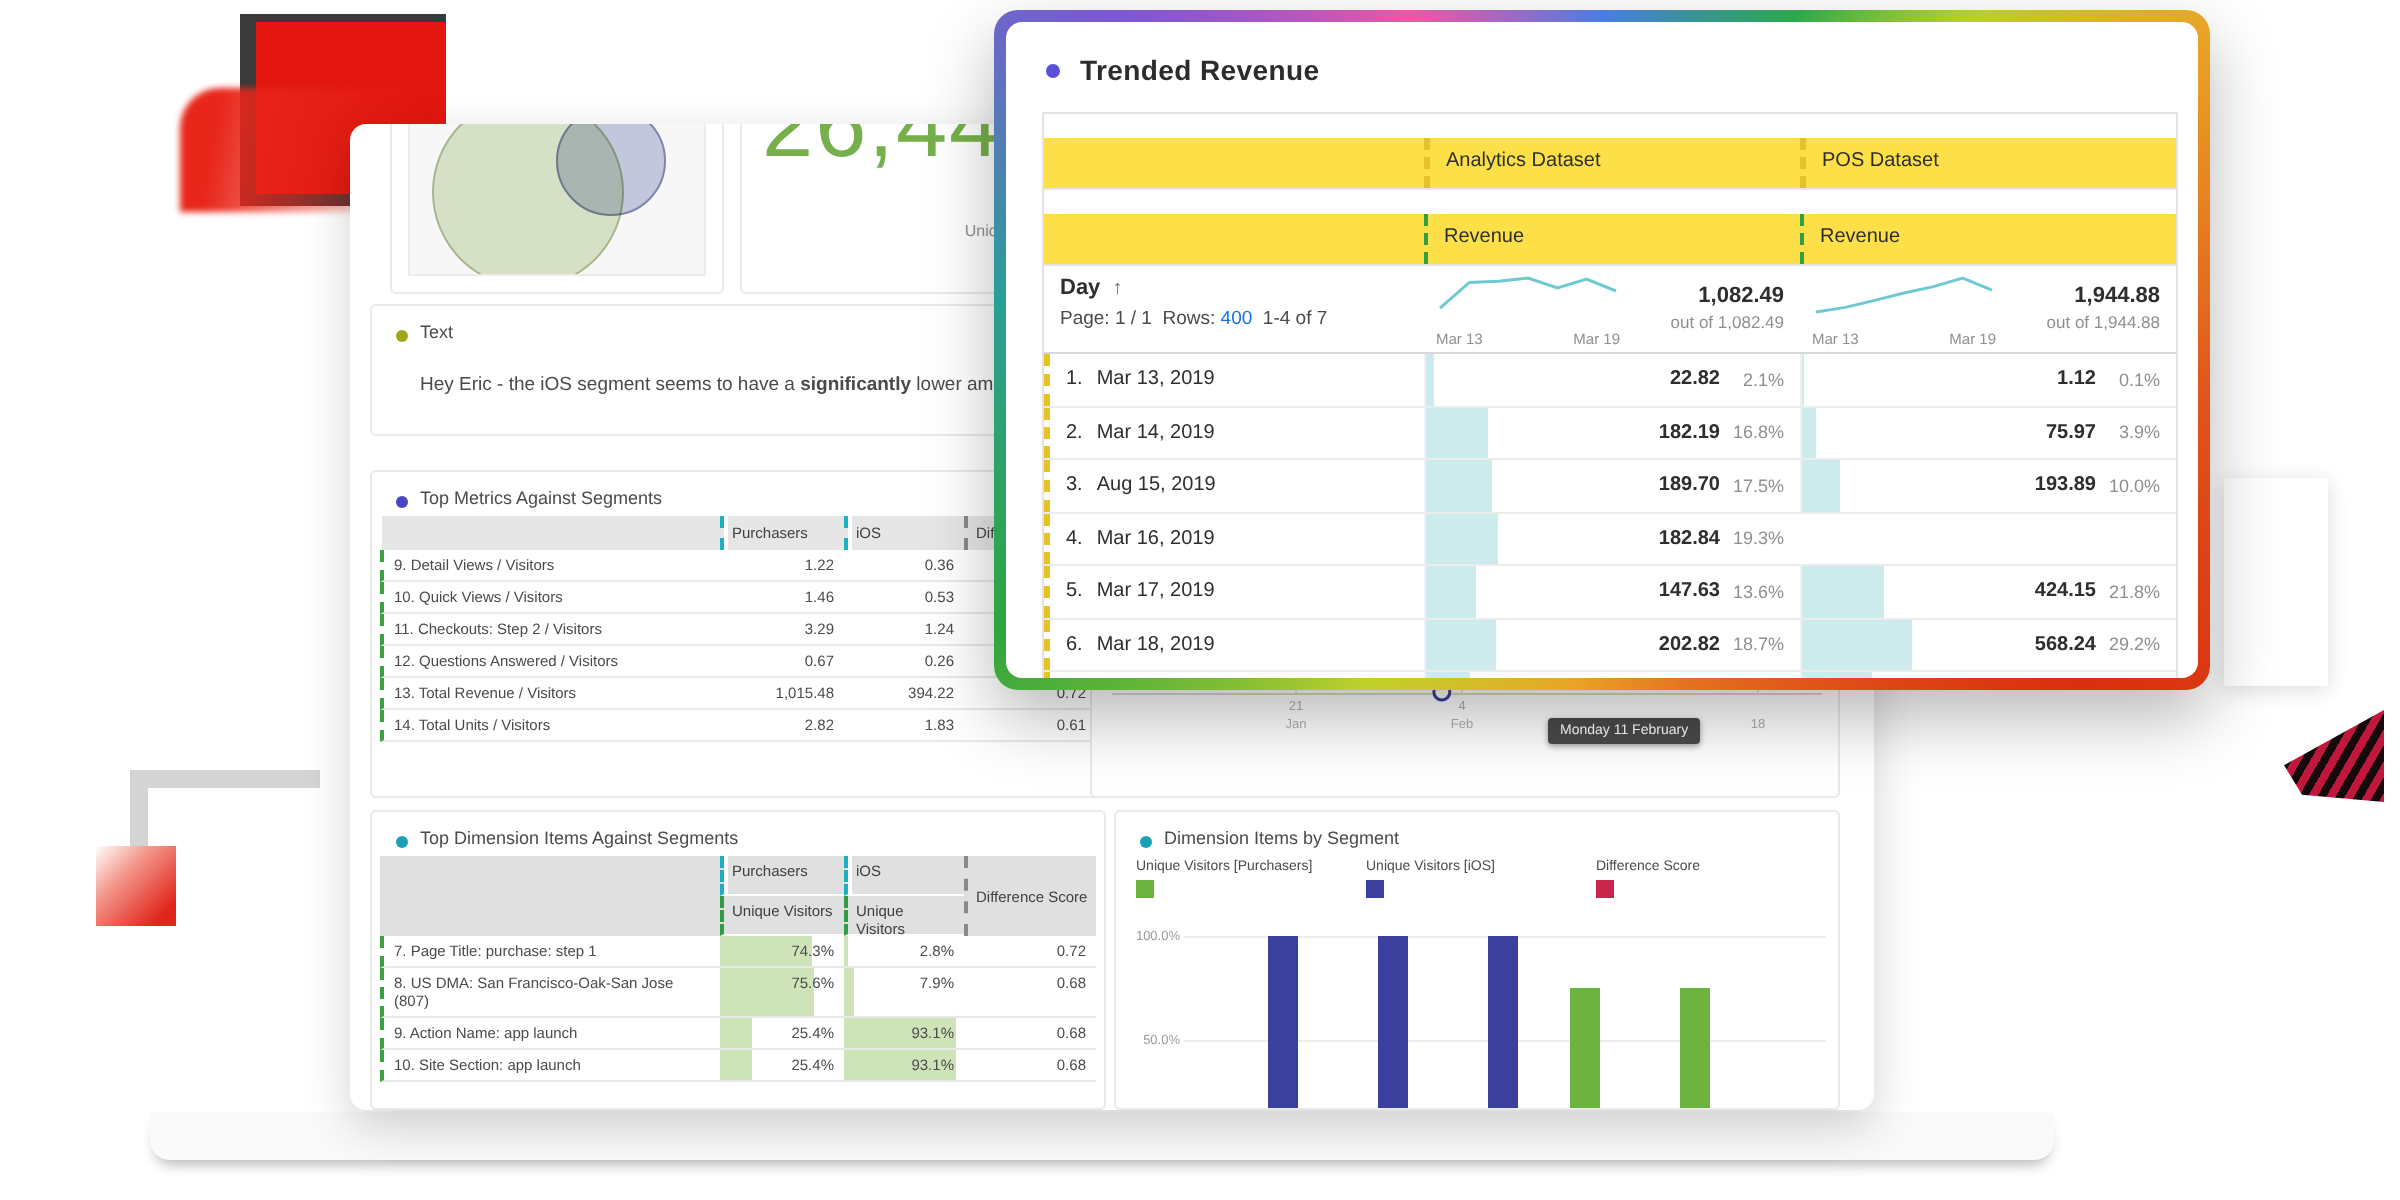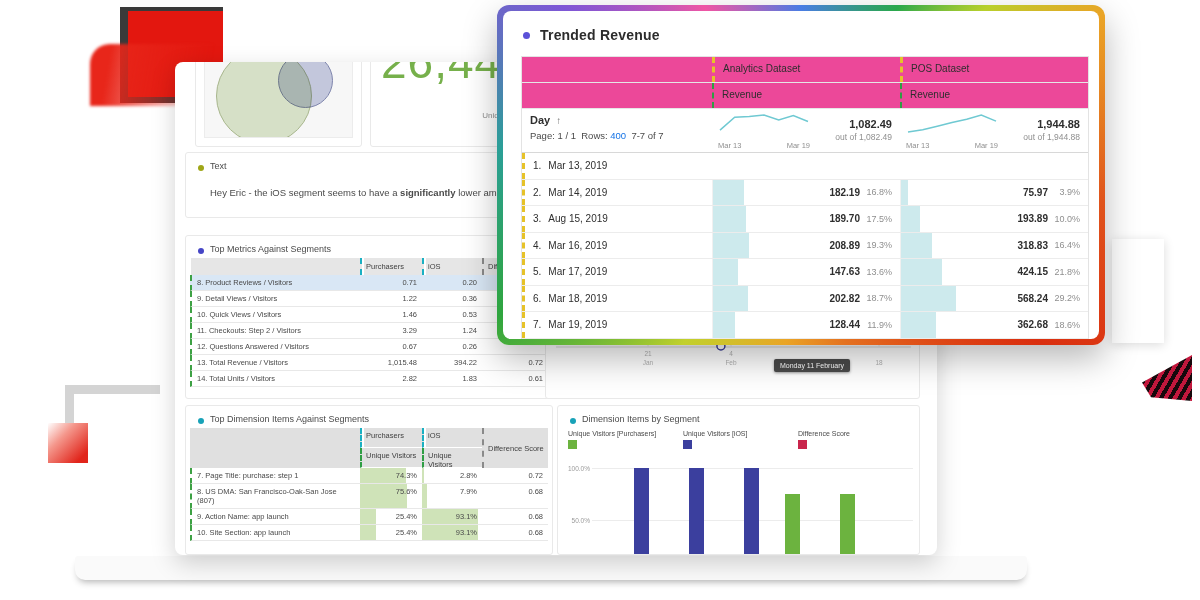--- a/index.html
+++ b/index.html
@@ -94,21 +94,21 @@
                #4a7de4 0deg, #2aa84c 30deg, #b8d02c 48deg, #eaa426 62deg, #e0541c 95deg,
                #da2f10 125deg, #e47120 165deg, #eaa426 185deg, #c2d02c 215deg, #2fa53e 245deg,
                #2a9f97 275deg, #7e57d6 305deg, #ef56a4 330deg, #4a7de4 360deg);
              box-shadow:0 14px 34px rgba(0,0,0,0.28); }
   #overlay-inner { position:relative; width:100%; height:100%; background:#ffffff; border-radius:8px; overflow:hidden; }
   #overlay-title-row { position:absolute; left:20px; top:16px; display:flex; align-items:center; gap:10px; }
   #overlay-title { font-size:14px; font-weight:700; color:#2c2c2c; letter-spacing:0.2px; }
   #ov-table { position:absolute; left:18px; top:45px; width:568px; border:1px solid #e3e3e3; font-size:10px; }
   .ov-col-name { width:190px; flex:none; }
   .ov-col-val  { width:188px; flex:none; }
-  .ov-grouprow, .ov-subrow { display:flex; background:#ec4899; border-bottom:1px solid #e6e6e6; }
+  .ov-grouprow, .ov-subrow { display:flex; background:#fde047; border-bottom:1px solid #e6e6e6;margin-top:12px; }
   .ov-hcell { padding:6px 8px; color:#2e2e2e; border-left:1px solid #ffffff; height:25px; }
   .ov-dayrow { display:flex; background:#ffffff; border-bottom:1px solid #d8d8d8; height:44px; }
   .ov-daycell { padding:5px 8px; }
   #day-label { font-size:11px; font-weight:700; color:#2e2e2e;text-align:center; }
   #day-sort  { font-size:10px; color:#6e6e6e; margin-left:6px; }
   .day-meta { margin-top:4px; font-size:9.5px; color:#4a4a4a; }
   .rows-link { color:#1473e6; }
   .ov-sumcell { display:flex; align-items:stretch; justify-content:space-between; padding:3px 8px 2px 6px; }
   .spark-wrap { display:flex; flex-direction:column; justify-content:space-between; }
   .spark-labels { display:flex; justify-content:space-between; width:92px; font-size:7.5px; color:#8f8f8f; margin-top:1px; }
@@ -163,26 +163,20 @@
       <span>Top Metrics Against Segments</span>
     </div>
     <div class="bg-table">
       <div class="bg-hrow">
         <div class="bg-hcell" style="width:170px"></div>
         <div class="bg-hcell dash-teal" style="width:62px">Purchasers</div>
         <div class="bg-hcell dash-teal" style="width:60px">iOS</div>
         <div class="bg-hcell dash-gray" style="width:66px">Difference Score</div>
       </div>
       <div id="metrics-body">
-  <div class="bg-row hl">
-    <div class="bg-cell" style="width:168px">8. Product Reviews / Visitors</div>
-    <div class="bg-cell num" style="width:62px">0.71</div>
-    <div class="bg-cell num" style="width:60px">0.20</div>
-    <div class="bg-cell num" style="width:66px"></div>
-  </div>
 
   <div class="bg-row">
     <div class="bg-cell" style="width:168px">9. Detail Views / Visitors</div>
     <div class="bg-cell num" style="width:62px">1.22</div>
     <div class="bg-cell num" style="width:60px">0.36</div>
     <div class="bg-cell num" style="width:66px"></div>
   </div>
 
   <div class="bg-row">
     <div class="bg-cell" style="width:168px">10. Quick Views / Visitors</div>
@@ -367,21 +361,21 @@
         <div class="ov-hcell ov-col-val dash-green">Revenue</div>
       </div>
 
       <div class="ov-dayrow">
         <div class="ov-daycell ov-col-name">
           <span id="day-label">Day</span><span id="day-sort">↑</span>
           <div class="day-meta">
             <span>Page: 1 / 1</span>&nbsp;
             <span>Rows:</span>
             <span class="rows-link">400</span>&nbsp;
-            <span>7-7 of 7</span>
+            <span>1-4 of 7</span>
           </div>
         </div>
         <div class="ov-sumcell ov-col-val" id="sum-analytics">
             <div class="spark-wrap">
               <svg width="92" height="22">
                 <polyline fill="none" stroke="#6fc9d2" stroke-width="1.5" points="2.0,18.1 16.7,5.2 31.3,4.6 46.0,3.0 60.7,8.0 75.3,3.5 90.0,9.5"></polyline>
               </svg>
               <div class="spark-labels">
                 <span>Mar 13</span>
                 <span>Mar 19</span>
@@ -408,20 +402,30 @@
             </div>
           </div>
       </div>
 
       <div id="ov-body">
   <div class="ov-row">
     <div class="ov-namecell ov-col-name">
       <span style="color:#2e2e2e">1.</span>
       <span>Mar 13, 2019</span>
     </div>
+    <div class="ov-valcell ov-col-val">
+      <div class="ov-bar" style="width: 2.1%;"></div>
+      <span class="ov-val">22.82</span>
+      <span class="ov-pct">2.1%</span>
+    </div>
+    <div class="ov-valcell ov-col-val">
+      <div class="ov-bar" style="width: 0.1%;"></div>
+      <span class="ov-val">1.12</span>
+      <span class="ov-pct">0.1%</span>
+    </div>
   </div>
 
   <div class="ov-row">
     <div class="ov-namecell ov-col-name">
       <span style="color:#2e2e2e">2.</span>
       <span>Mar 14, 2019</span>
     </div>
     <div class="ov-valcell ov-col-val">
       <div class="ov-bar" style="width: 16.8%;"></div>
       <span class="ov-val">182.19</span>
@@ -451,27 +455,22 @@
     </div>
   </div>
 
   <div class="ov-row">
     <div class="ov-namecell ov-col-name">
       <span style="color:#2e2e2e">4.</span>
       <span>Mar 16, 2019</span>
     </div>
     <div class="ov-valcell ov-col-val">
       <div class="ov-bar" style="width: 19.3%;"></div>
-      <span class="ov-val">208.89</span>
+      <span class="ov-val">182.84</span>
       <span class="ov-pct">19.3%</span>
-    </div>
-    <div class="ov-valcell ov-col-val">
-      <div class="ov-bar" style="width: 16.4%;"></div>
-      <span class="ov-val">318.83</span>
-      <span class="ov-pct">16.4%</span>
     </div>
   </div>
 
   <div class="ov-row">
     <div class="ov-namecell ov-col-name">
       <span style="color:#2e2e2e">5.</span>
       <span>Mar 17, 2019</span>
     </div>
     <div class="ov-valcell ov-col-val">
       <div class="ov-bar" style="width: 13.6%;"></div>

